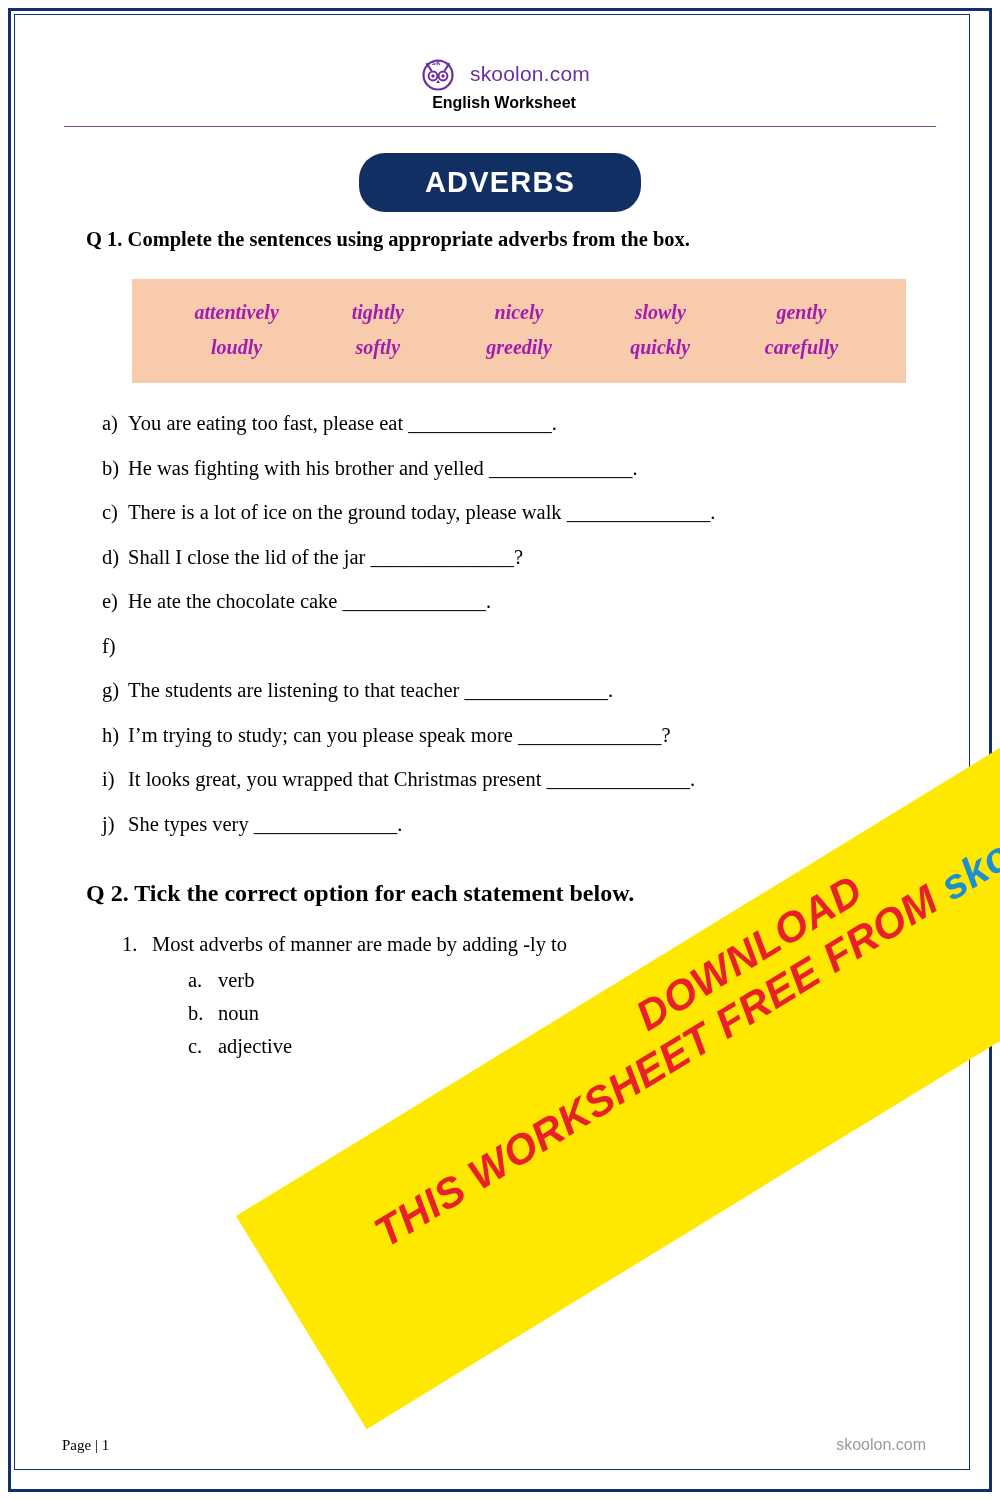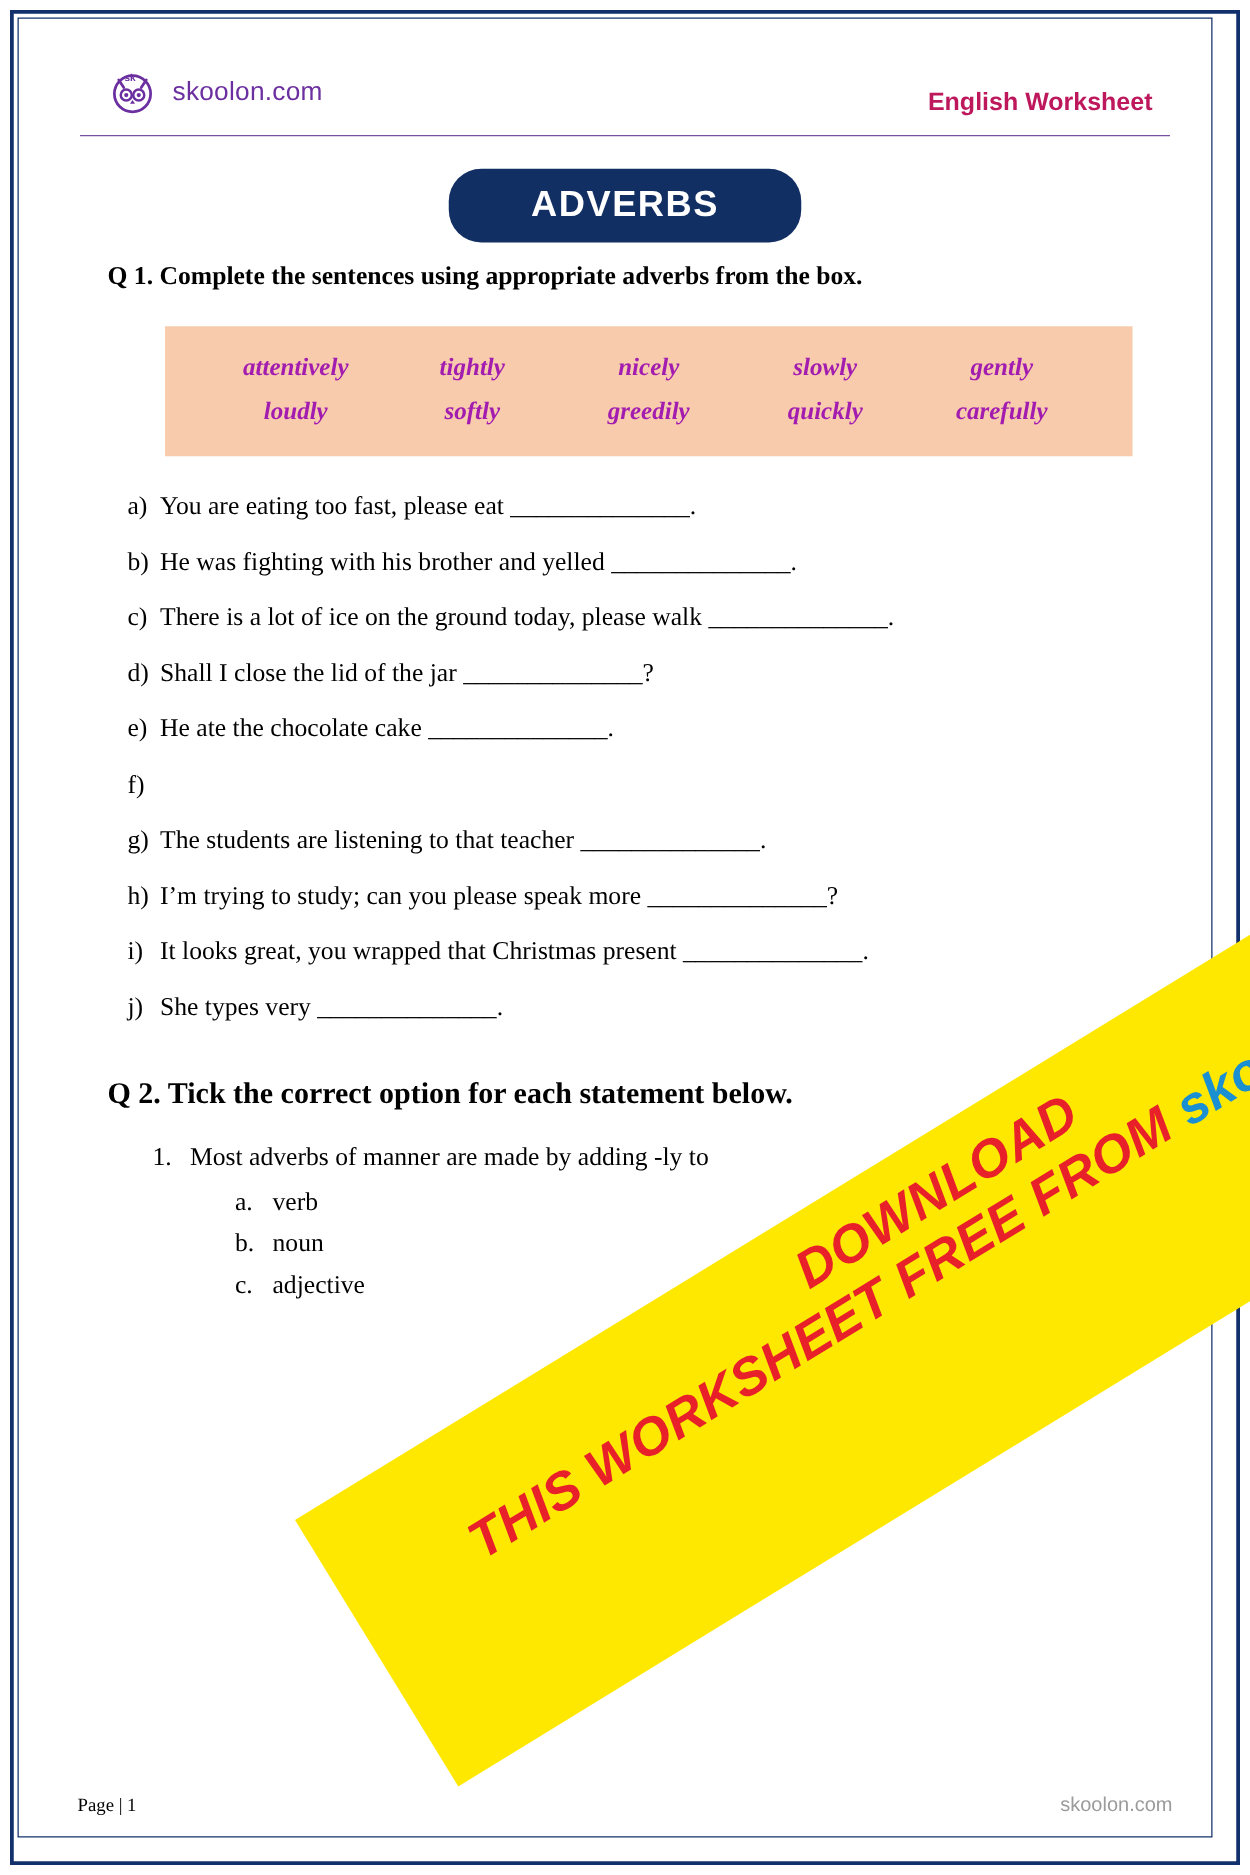--- a/index.html
+++ b/index.html
@@ -41,46 +41,47 @@
     top: 24px;
     width: 952px;
     height: 1452px;
     box-sizing: border-box;
     padding: 30px 40px 0 40px;
   }
 
   
   .header {
     display: flex;
-    align-items: flex-end;
+    align-items: center;
     justify-content: space-between;
     padding: 0 14px 14px 22px;
     border-bottom: 1px solid #7b4fa0;
+    flex-direction: column;
   }
   .brand {
     display: flex;
     align-items: center;
     gap: 12px;
   }
   .logo-wrap {
     width: 40px;
     height: 40px;
     position: relative;
   }
   .brand-name {
     font-family: "Liberation Sans", sans-serif;
     font-size: 21px;
     color: #6b2fa0;
     letter-spacing: .2px;
   }
   .header-right {
     font-family: "Liberation Sans", sans-serif;
-    font-size: 20px;
-    font-weight: bold;
-    color: #be185d;
+    font-size: 16px;
+    font-weight: bold;
+    color: #000000;
   }
 
   
   .title-row {
     display: flex;
     justify-content: center;
     margin-top: 26px;
   }
   .title-pill {
     background: #122f63;
@@ -175,21 +176,21 @@
   }
   .opt-letter {
     width: 30px;
     flex: none;
   }
 
   
   .footer {
     position: absolute;
     left: 62px;
-    right: 62px;
+    right: 74px;
     bottom: 46px;
     display: flex;
     justify-content: space-between;
     align-items: flex-end;
     font-size: 15px;
   }
   .footer-left {
     font-family: "Liberation Serif", serif;
     color: #000;
   }

